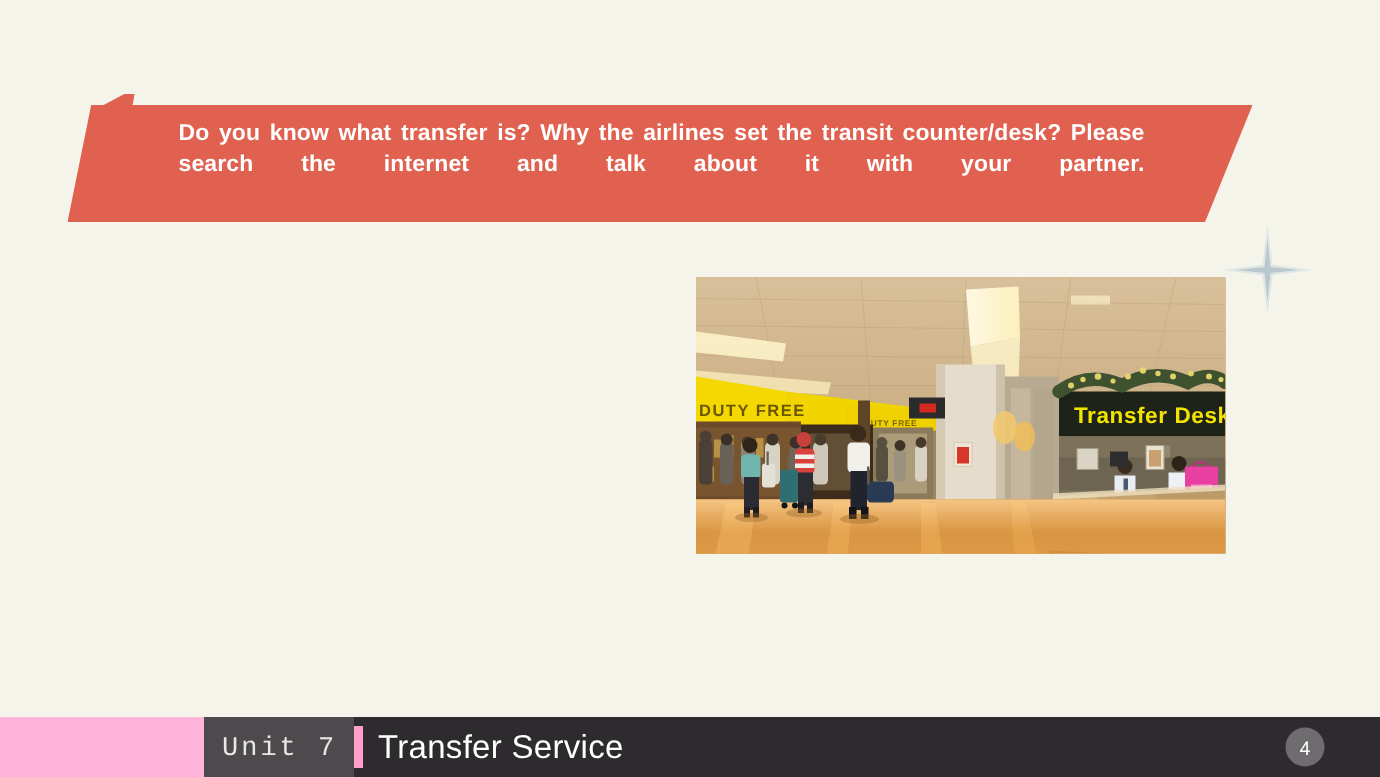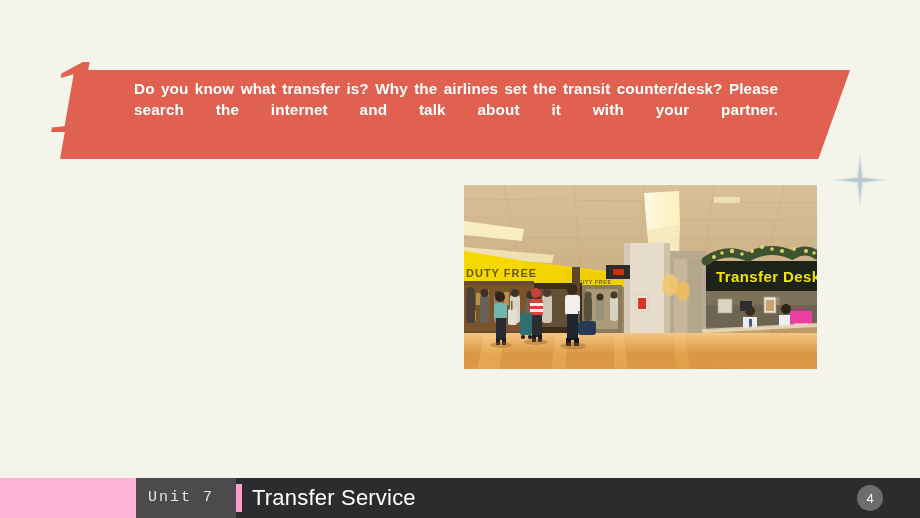--- a/index.html
+++ b/index.html
@@ -29,24 +29,24 @@
     font-size: 105px;
     line-height: 110px;
     color: #e0614f;
     text-align: center;
     user-select: none;
   }
 
   
   #banner-wrap {
     position: absolute;
-    left: 60px;
+    left: 45px;
     top: 70px;
     width: 790px;
-    height: 89px;
+    height: 78px;
     text-decoration: underline;
   }
   #banner-shape {
     position: absolute;
     inset: 0;
     background: #e0614f;
     clip-path: polygon(2.0% 0%, 100% 0%, 96.0% 100%, 0% 100%);
   }
   #banner-text {
     position: absolute;
@@ -120,21 +120,21 @@
     top: 0;
     width: 100px;
     height: 40px;
     background: #4c4a4c;
   }
   #unit-label {
     position: absolute;
     left: 148px;
     top: 11px;
     font-family: "Liberation Mono", monospace;
-    font-size: 15px;
+    font-size: 18px;
     letter-spacing: 2px;
     color: #e8e6e6;
   }
   #pink-divider {
     position: absolute;
     left: 236px;
     top: 6px;
     width: 6px;
     height: 28px;
     background: #ff9ecb;

